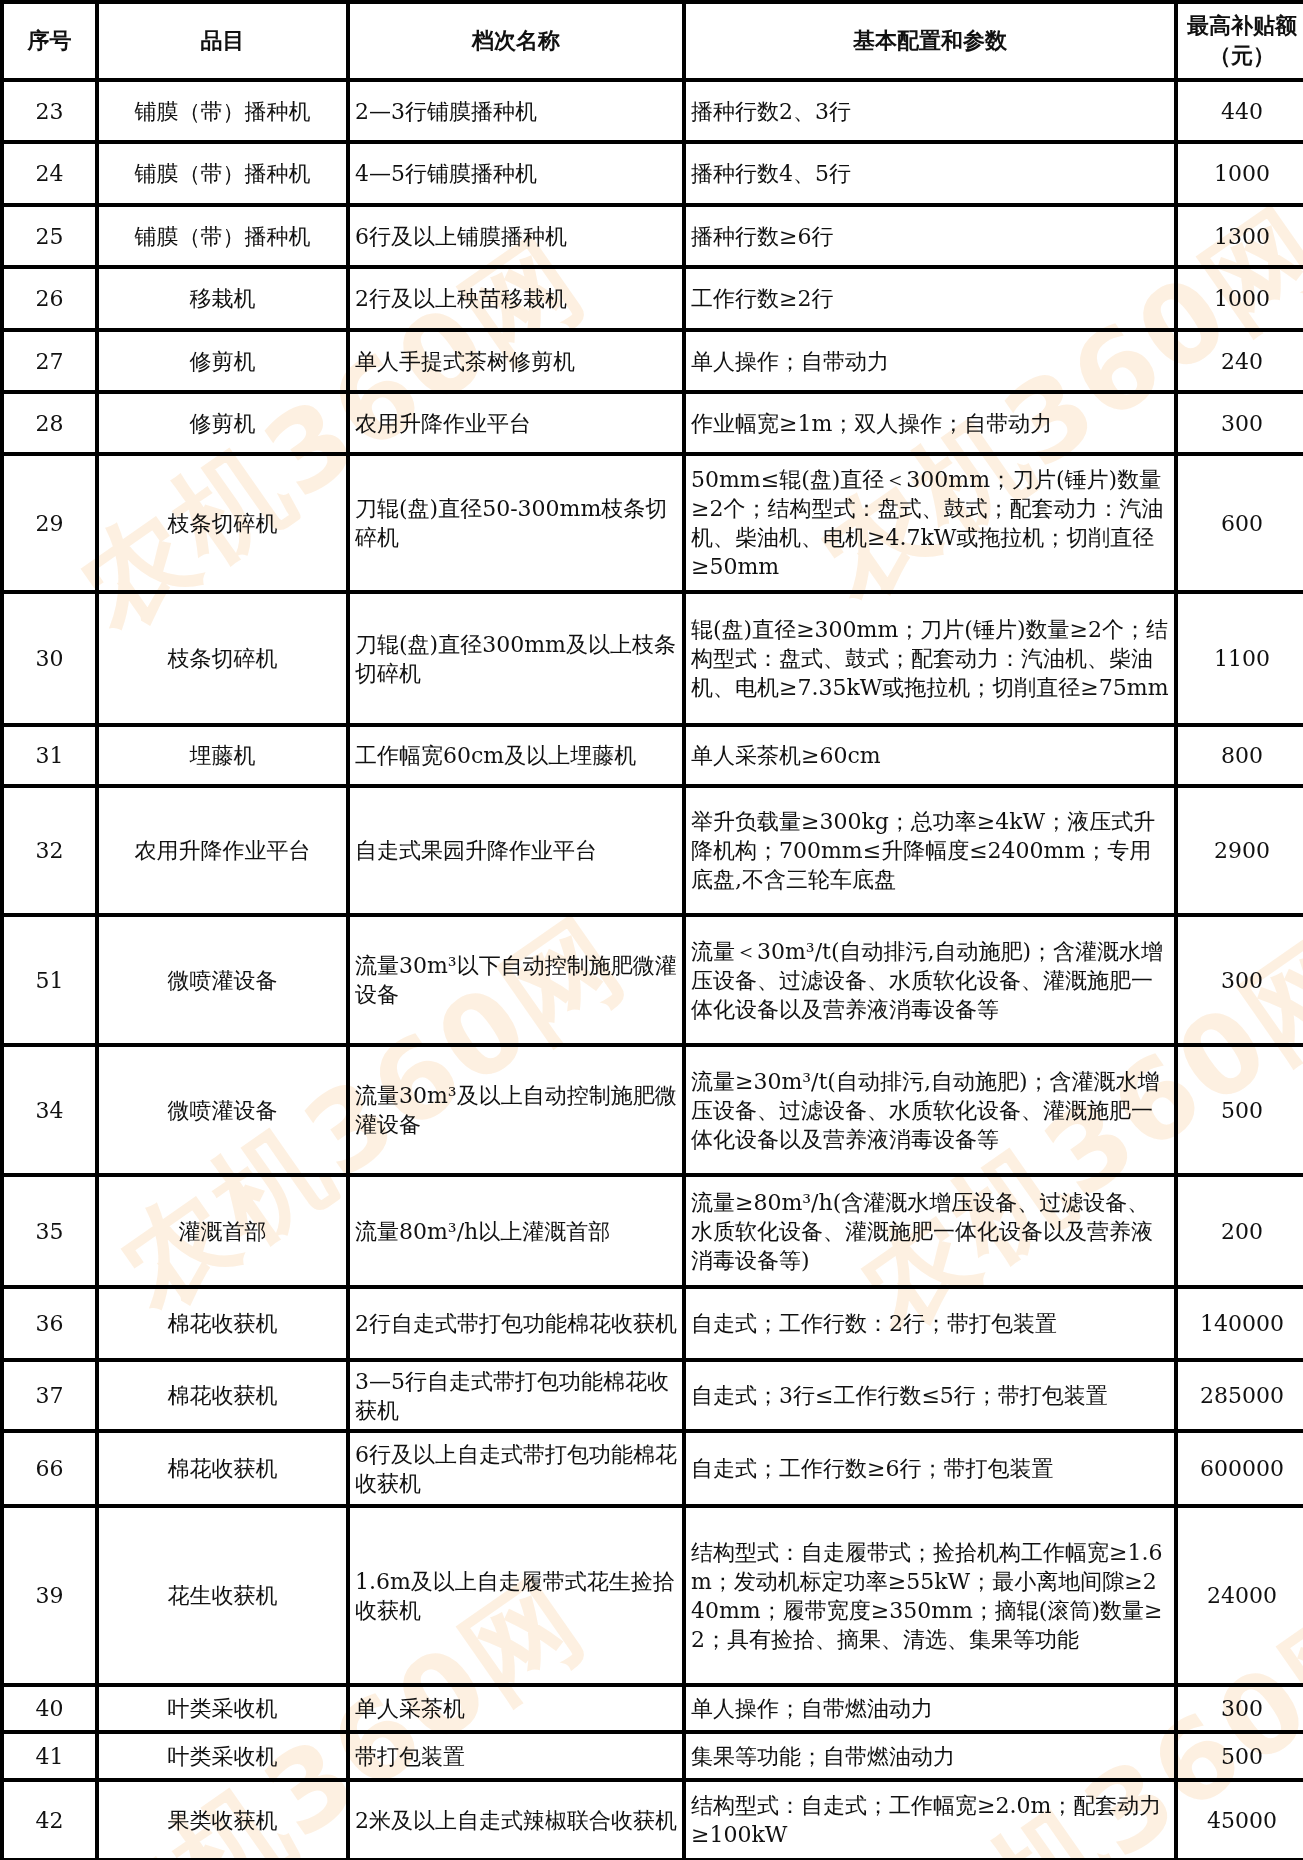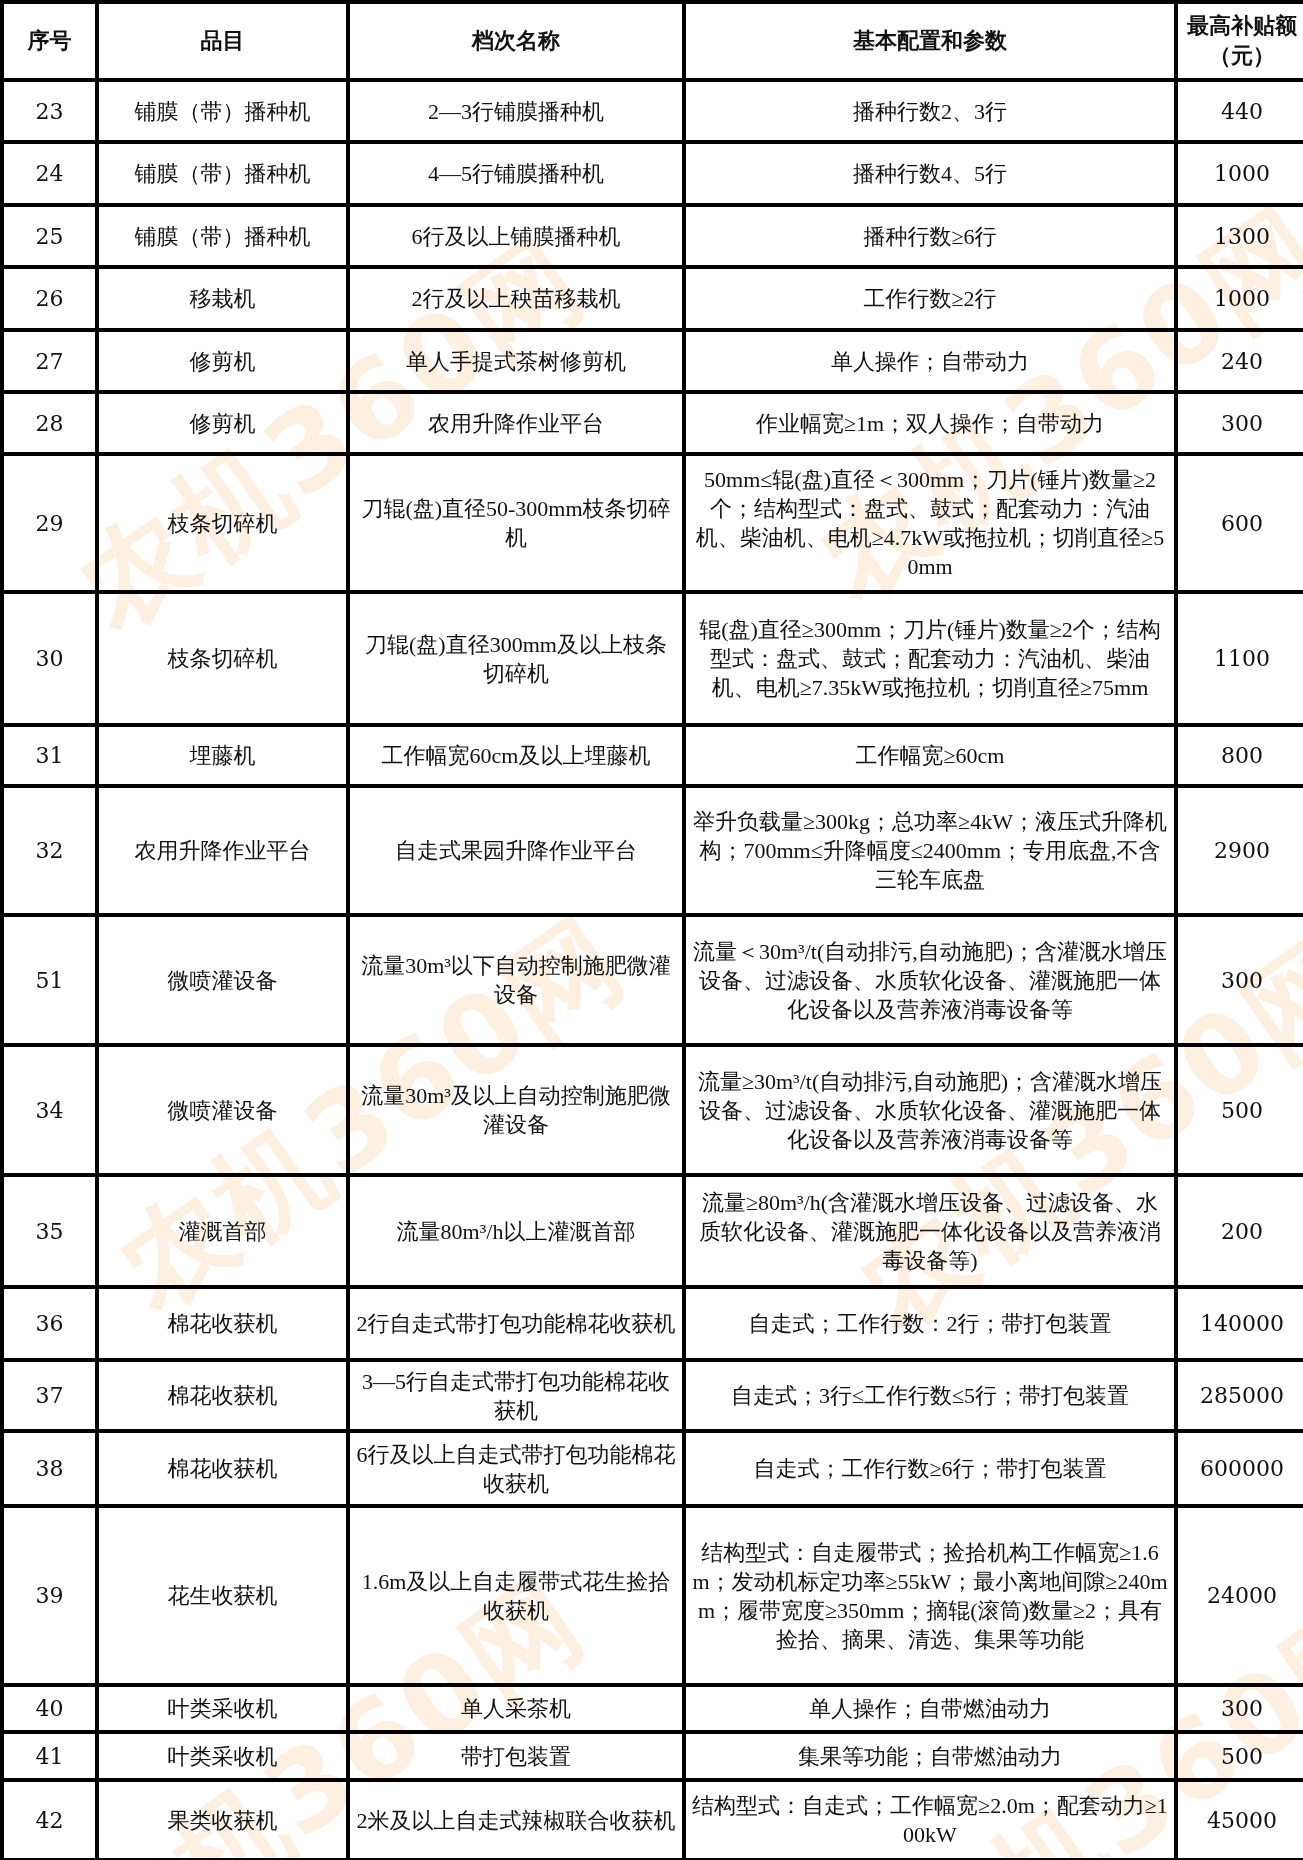--- a/index.html
+++ b/index.html
@@ -57,21 +57,21 @@
       font-weight: bold;
       font-size: 22px;
       text-align: center;
       line-height: 30px;
     }
     th.col-amount {
       text-align: left;
       padding-left: 8px;
     }
     td.c-center { text-align: center; }
-    td.c-left { text-align: center; font-family: Liberation Serif, serif; }
+    td.c-left { text-align: left; }
     col.c1 { width: 95px; }
     col.c2 { width: 251px; }
     col.c3 { width: 336px; }
     col.c4 { width: 492px; }
     col.c5 { width: 132px; }
   </style>
 </head>
 <body>
 
 <div class="watermark-layer">
@@ -154,21 +154,21 @@
         <td class="c-center">30</td>
         <td class="c-center">枝条切碎机</td>
         <td class="c-left">刀辊(盘)直径300mm及以上枝条切碎机</td>
         <td class="c-left">辊(盘)直径≥300mm；刀片(锤片)数量≥2个；结构型式：盘式、鼓式；配套动力：汽油机、柴油机、电机≥7.35kW或拖拉机；切削直径≥75mm</td>
         <td class="c-center">1100</td>
       </tr>
       <tr style="height: 61px;">
         <td class="c-center">31</td>
         <td class="c-center">埋藤机</td>
         <td class="c-left">工作幅宽60cm及以上埋藤机</td>
-        <td class="c-left">工作幅宽≥60cm</td>
+        <td class="c-left">单人采茶机≥60cm</td>
         <td class="c-center">800</td>
       </tr>
       <tr style="height: 129px;">
         <td class="c-center">32</td>
         <td class="c-center">农用升降作业平台</td>
         <td class="c-left">自走式果园升降作业平台</td>
         <td class="c-left">举升负载量≥300kg；总功率≥4kW；液压式升降机构；700mm≤升降幅度≤2400mm；专用底盘,不含三轮车底盘</td>
         <td class="c-center">2900</td>
       </tr>
       <tr style="height: 130px;">
@@ -200,21 +200,21 @@
         <td class="c-center">140000</td>
       </tr>
       <tr style="height: 71px;">
         <td class="c-center">37</td>
         <td class="c-center">棉花收获机</td>
         <td class="c-left">3—5行自走式带打包功能棉花收获机</td>
         <td class="c-left">自走式；3行≤工作行数≤5行；带打包装置</td>
         <td class="c-center">285000</td>
       </tr>
       <tr style="height: 75px;">
-        <td class="c-center">38</td>
+        <td class="c-center">66</td>
         <td class="c-center">棉花收获机</td>
         <td class="c-left">6行及以上自走式带打包功能棉花收获机</td>
         <td class="c-left">自走式；工作行数≥6行；带打包装置</td>
         <td class="c-center">600000</td>
       </tr>
       <tr style="height: 179px;">
         <td class="c-center">39</td>
         <td class="c-center">花生收获机</td>
         <td class="c-left">1.6m及以上自走履带式花生捡拾收获机</td>
         <td class="c-left">结构型式：自走履带式；捡拾机构工作幅宽≥1.6m；发动机标定功率≥55kW；最小离地间隙≥240mm；履带宽度≥350mm；摘辊(滚筒)数量≥2；具有捡拾、摘果、清选、集果等功能</td>

